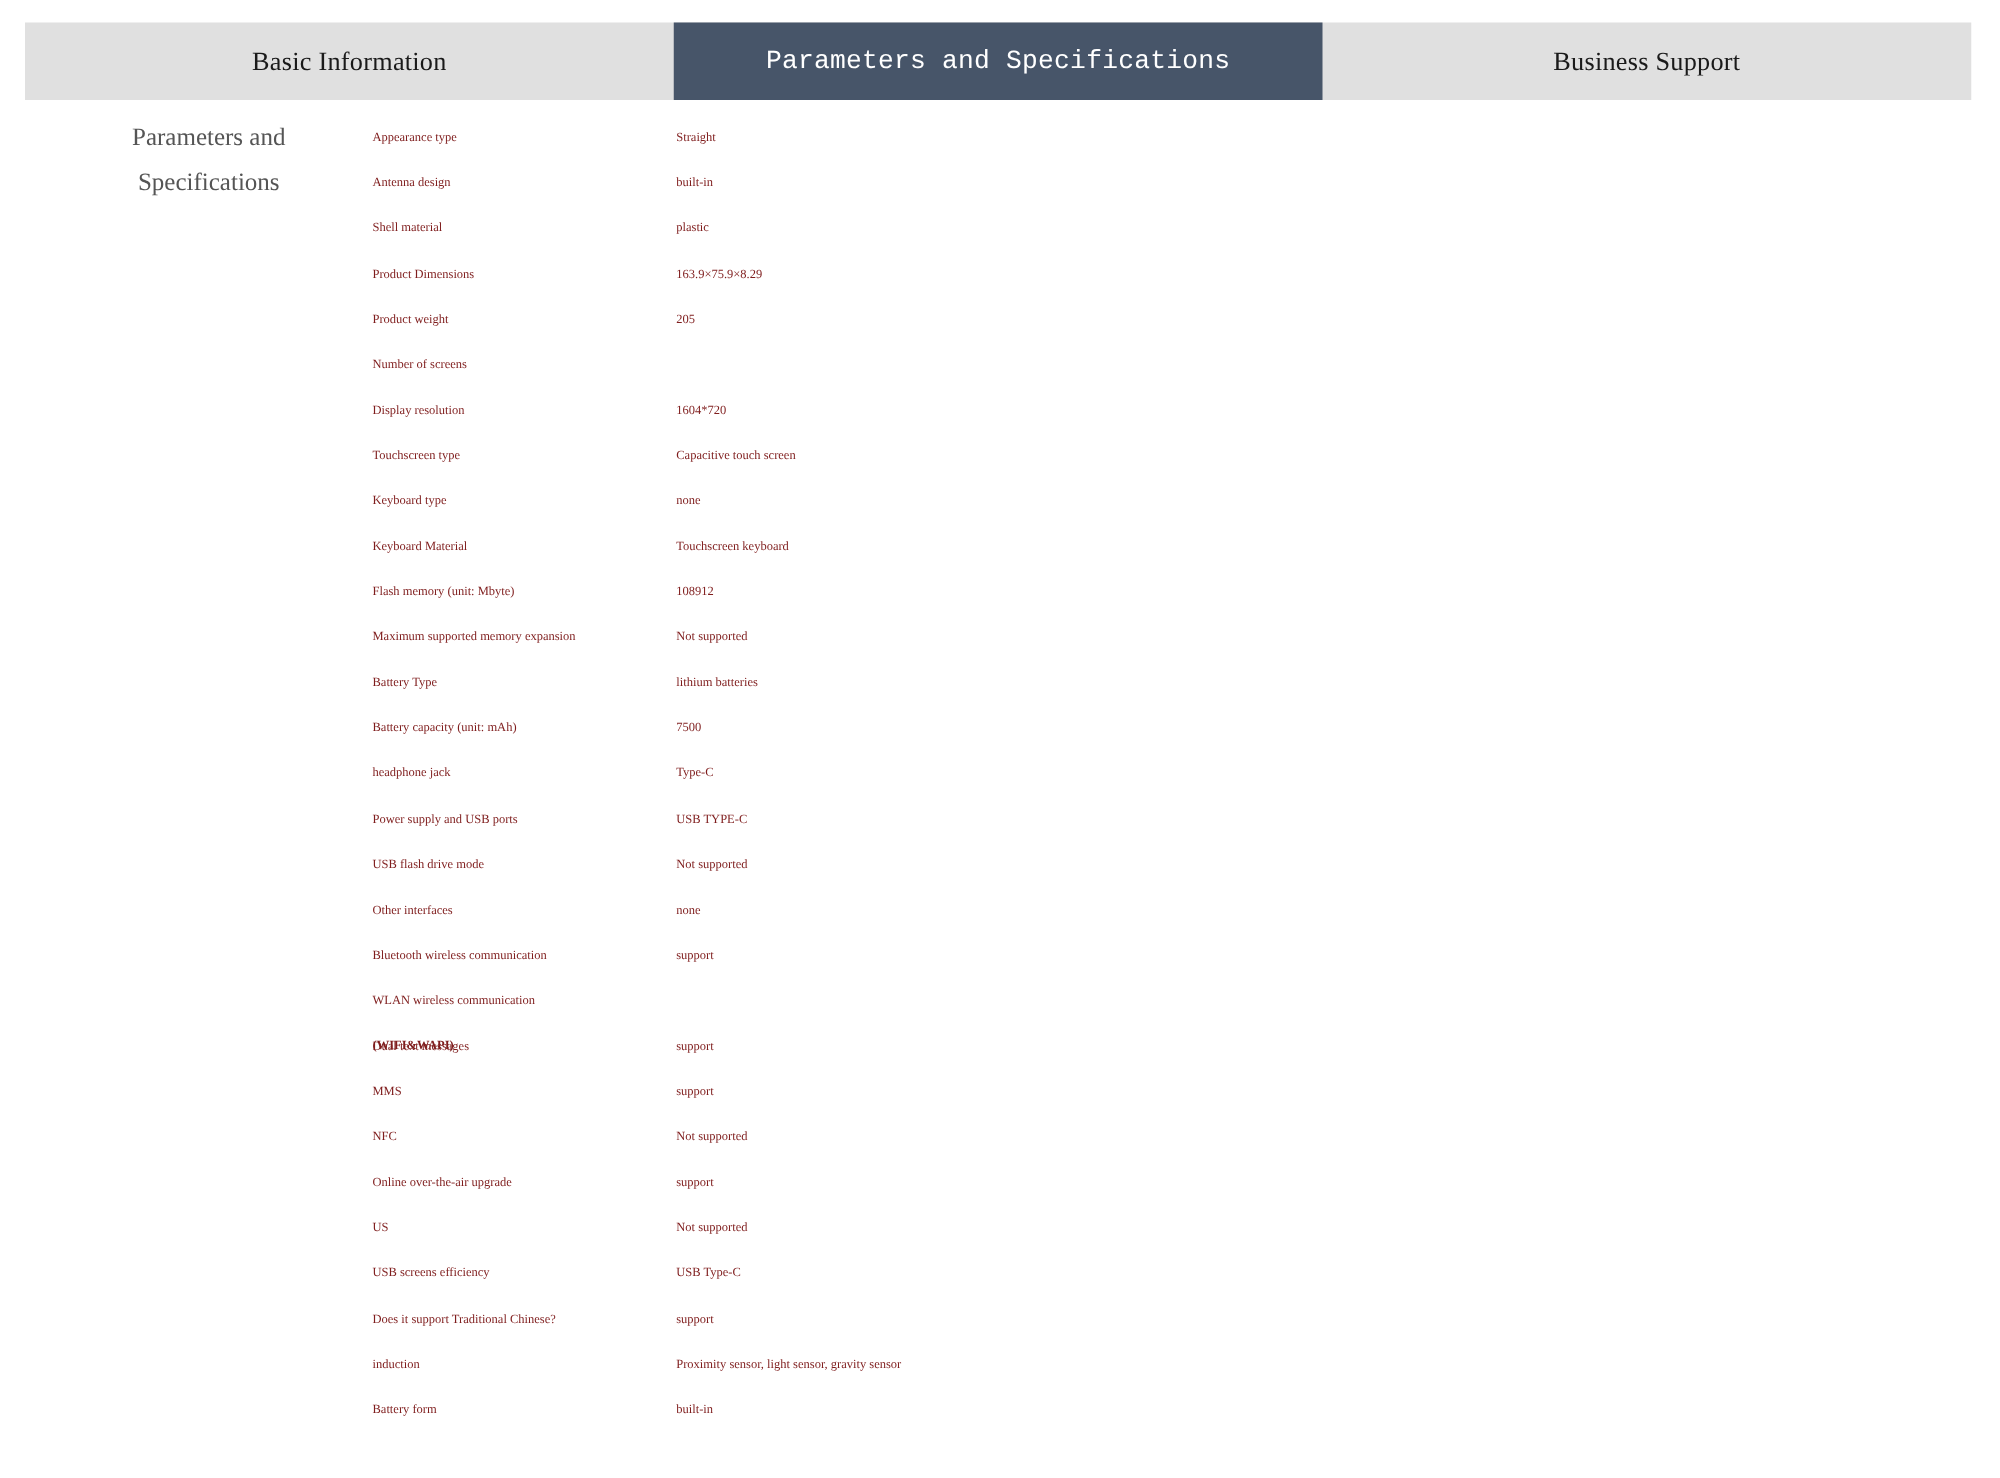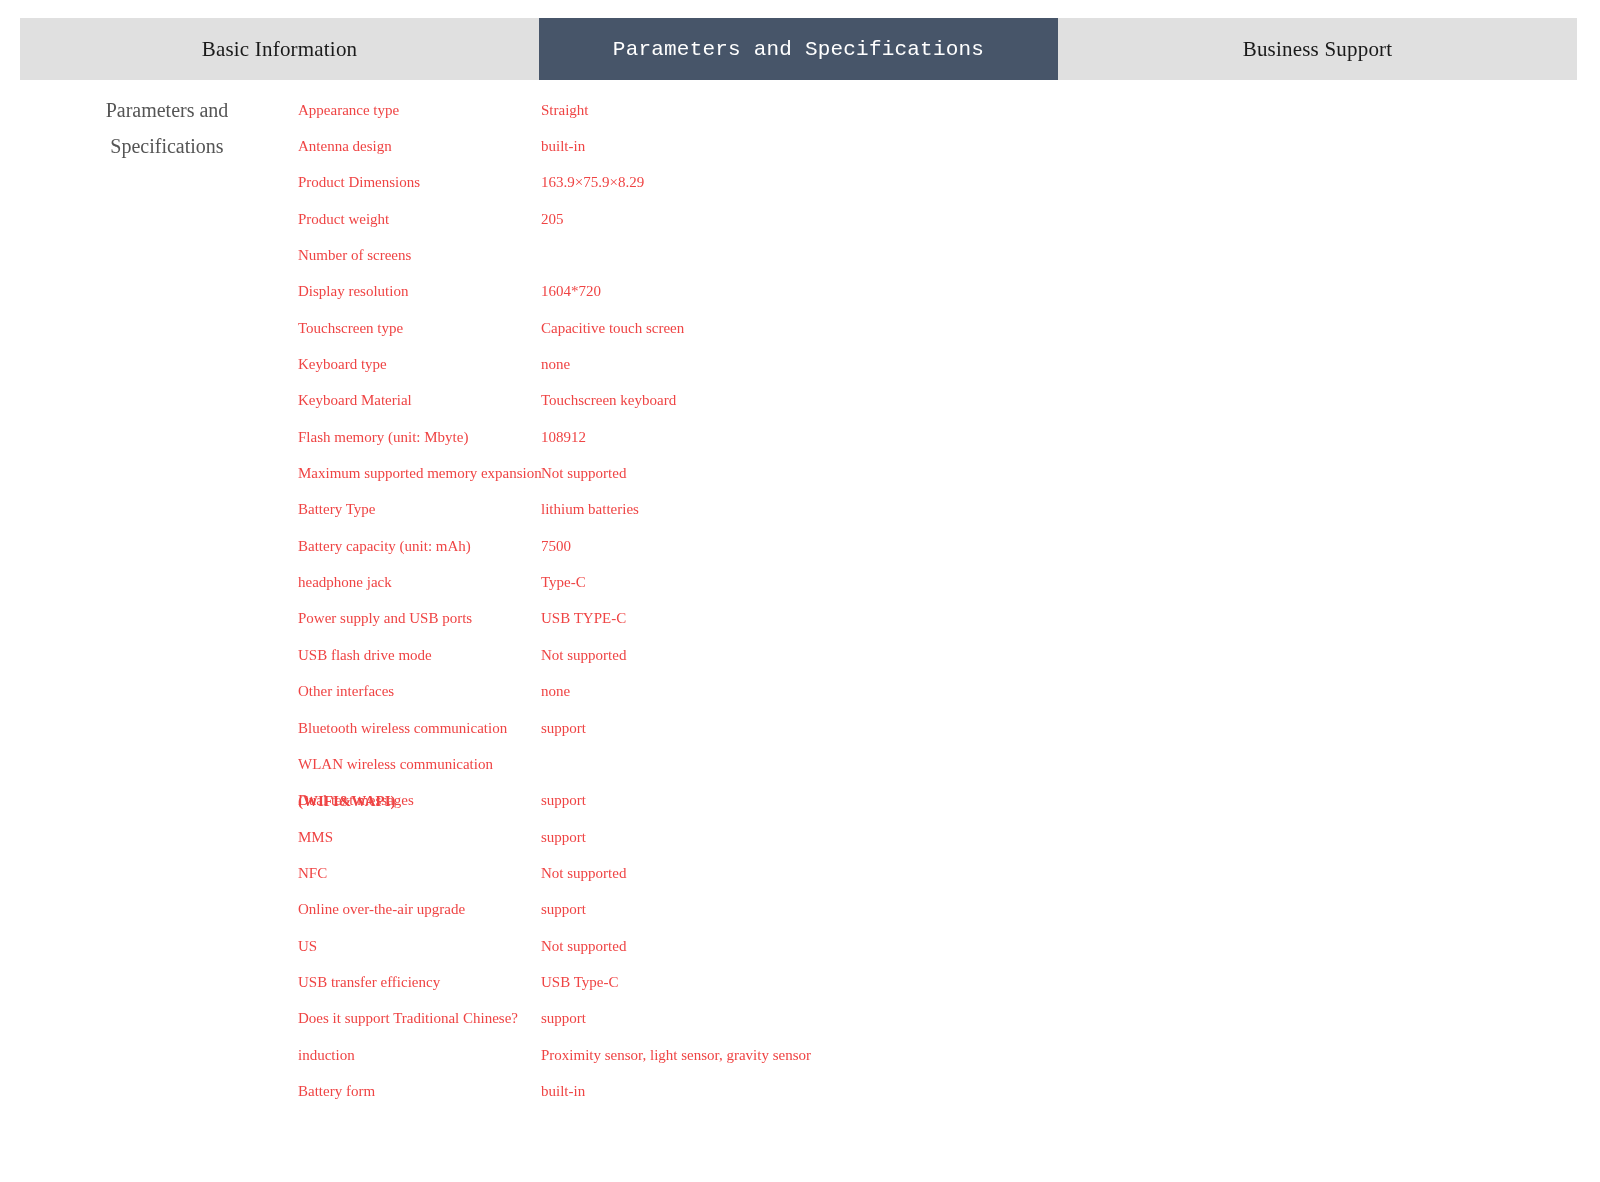--- a/index.html
+++ b/index.html
@@ -50,22 +50,22 @@
     position: absolute;
     left: 298px;
     top: 92px;
     right: 0;
   }
   .spec-row {
     position: relative;
     height: 36.35px;
     display: flex;
     align-items: center;
-    font-size: 15px;
-    color: #ef4444;
+    font-size: 10px;
+    color: #7f1d1d;
   }
   .spec-label {
     width: 243px;
     flex: 0 0 243px;
     white-space: nowrap;
     overflow: visible;
   }
   .spec-value {
     flex: 1 1 auto;
     white-space: nowrap;
@@ -102,20 +102,25 @@
 
     <span class="spec-value">Straight</span>
   </div>
 
   <div class="spec-row">
     <span class="spec-label">Antenna design</span>
 
     <span class="spec-value">built-in</span>
   </div>
 
+  <div class="spec-row">
+    <span class="spec-label">Shell material</span>
+
+    <span class="spec-value">plastic</span>
+  </div>
 
   <div class="spec-row">
     <span class="spec-label">Product Dimensions</span>
 
     <span class="spec-value">163.9×75.9×8.29</span>
   </div>
 
   <div class="spec-row">
     <span class="spec-label">Product weight</span>
 
@@ -234,21 +239,21 @@
     <span class="spec-value">support</span>
   </div>
 
   <div class="spec-row">
     <span class="spec-label">US</span>
 
     <span class="spec-value">Not supported</span>
   </div>
 
   <div class="spec-row">
-    <span class="spec-label">USB transfer efficiency</span>
+    <span class="spec-label">USB screens efficiency</span>
 
     <span class="spec-value">USB Type-C</span>
   </div>
 
   <div class="spec-row">
     <span class="spec-label">Does it support Traditional Chinese?</span>
 
     <span class="spec-value">support</span>
   </div>
 

